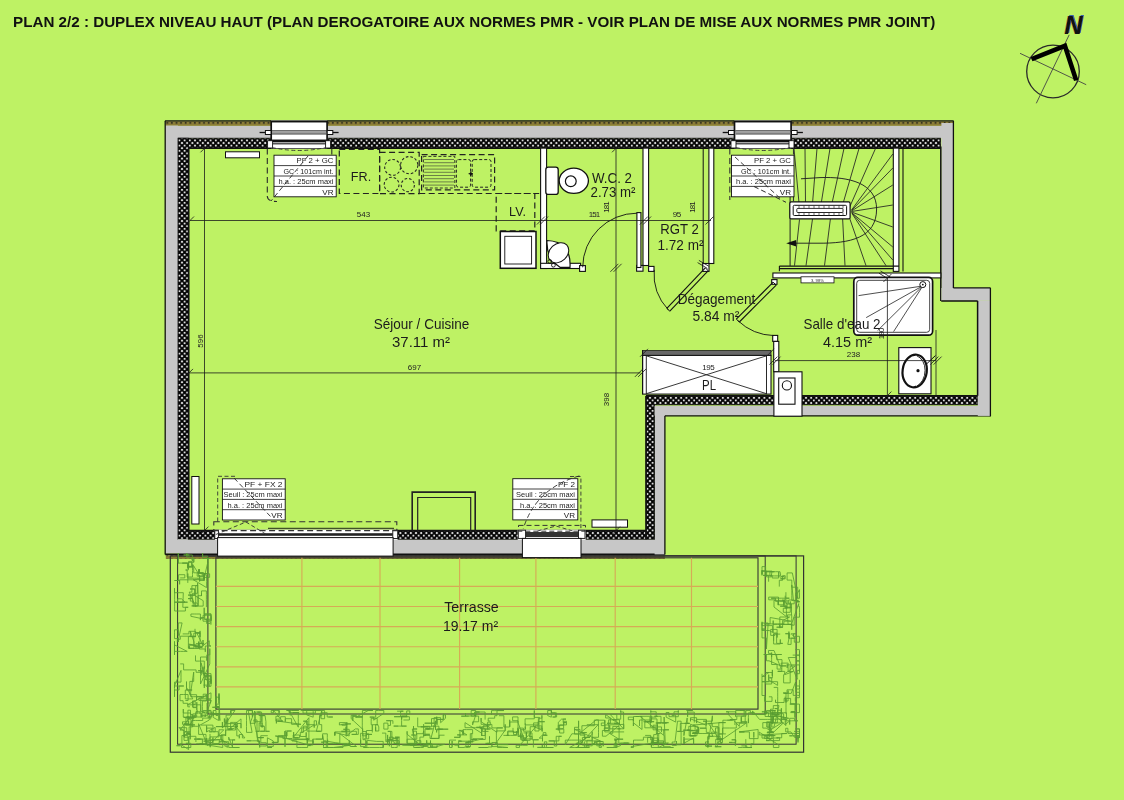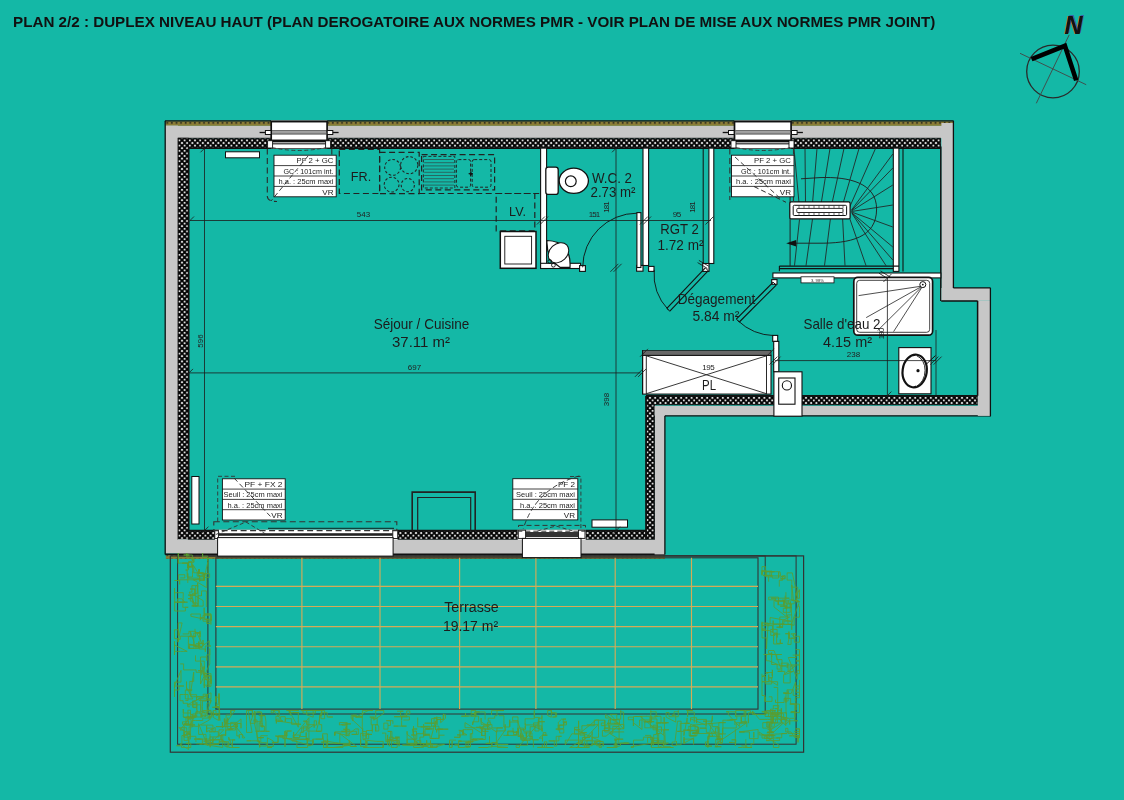--- a/index.html
+++ b/index.html
@@ -1,17 +1,17 @@
 <!DOCTYPE html>
 <html><head>
 <meta charset="utf-8">
 <style>
 html,body { margin:0; padding:0; background:#ffffff; }
 * { font-family: "Liberation Sans", sans-serif; }
-#page { position:relative; width:1124px; height:800px; background:#14b8a6; overflow:hidden; }
+#page { position:relative; width:1124px; height:800px; background:#bef264; overflow:hidden; }
 </style>
 </head>
 <body>
 <div id="page">
 <svg width="1124" height="800" viewBox="0 0 1124 800" xmlns="http://www.w3.org/2000/svg">
 <defs>
 <pattern id="hatch" width="5.2" height="5.2" patternUnits="userSpaceOnUse">
   <rect width="5.2" height="5.2" fill="#ffffff"></rect>
   <path d="M-0.5,-0.5 L5.7,5.7 M5.7,-0.5 L-0.5,5.7" stroke="#000" stroke-width="1.9"></path>
 </pattern>

